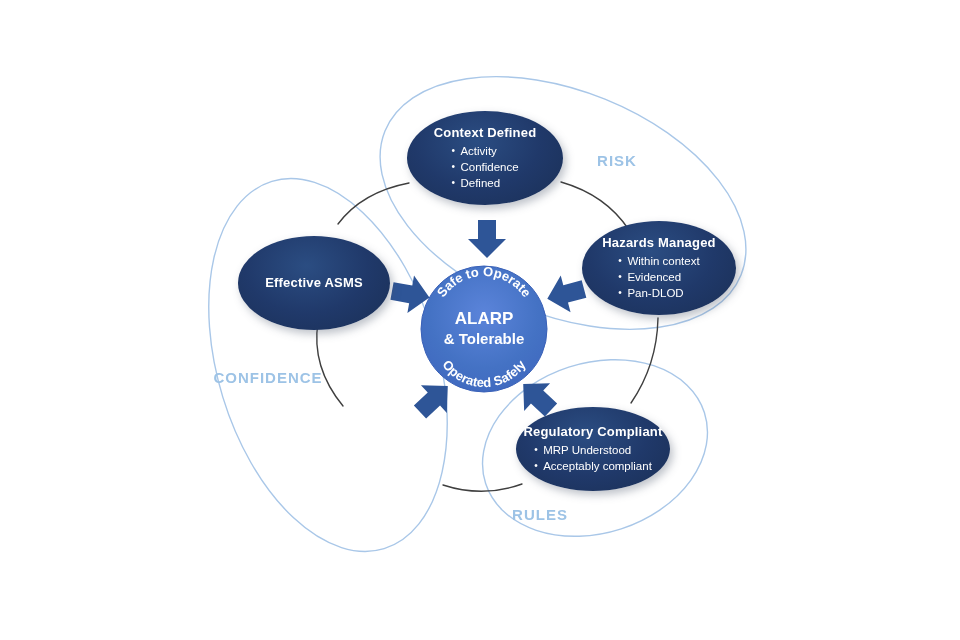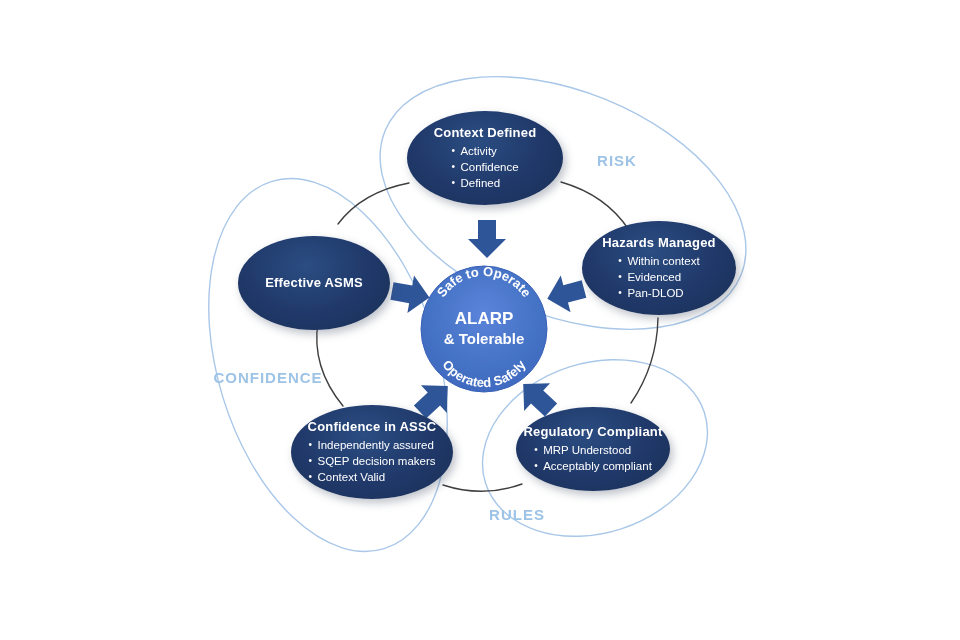--- a/index.html
+++ b/index.html
@@ -93,30 +93,22 @@
   </div>
 
   <div class="node" style="left:516px;top:407px;width:154px;height:84px;">
     <div class="node-title">Regulatory Compliant</div>
     <ul>
         <li>MRP Understood</li>
         <li>Acceptably compliant</li>
       </ul>
   </div>
 
-  <div class="node" style="left:291px;top:405px;width:162px;height:94px;">
-    <div class="node-title">Confidence in ASSC</div>
-    <ul>
-        <li>Independently assured</li>
-        <li>SQEP decision makers</li>
-        <li>Context Valid</li>
-      </ul>
-  </div>
 
   <div class="node" style="left:238px;top:236px;width:152px;height:94px;">
     <div class="node-title">Effective ASMS</div>
   </div>
 
   <div class="group-label" style="left:577px;top:152px;width:80px;">RISK</div>
   <div class="group-label" style="left:188px;top:369px;width:160px;">CONFIDENCE</div>
-  <div class="group-label" style="left:477px;top:506px;width:80px;">RULES</div>
+  <div class="group-label" style="left:500px;top:506px;width:80px;">RULES</div>
 
 </div>
 
 </body></html>

